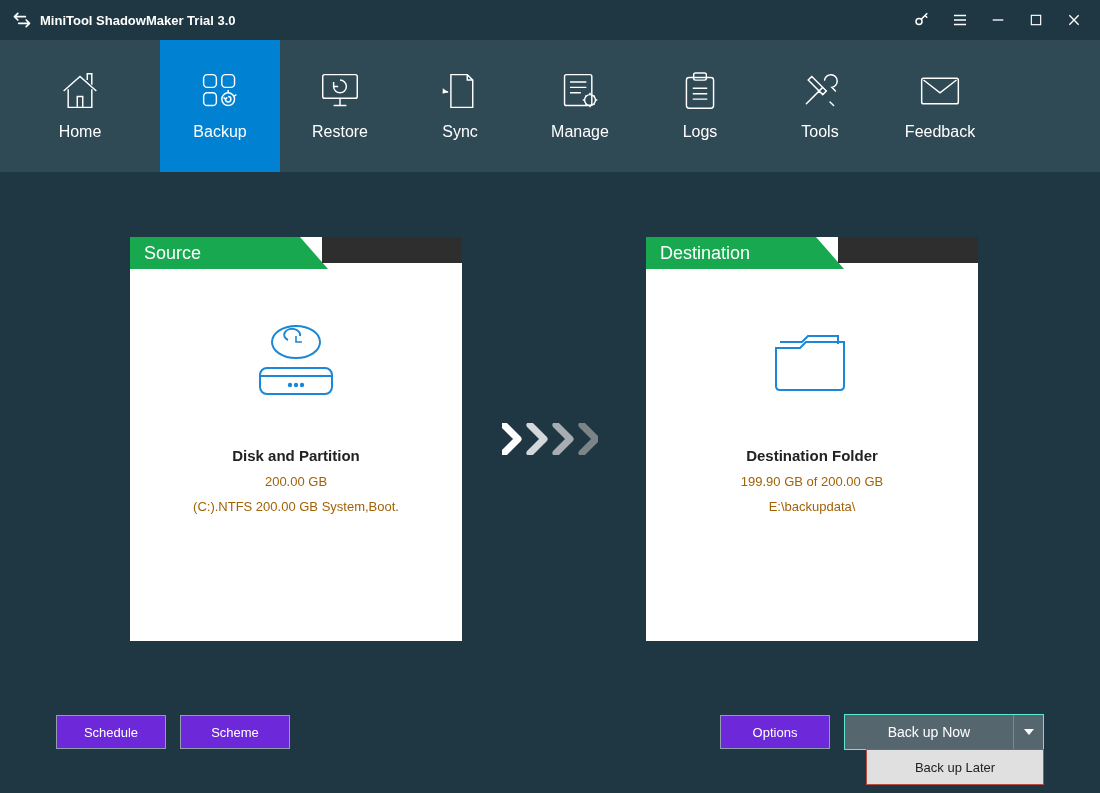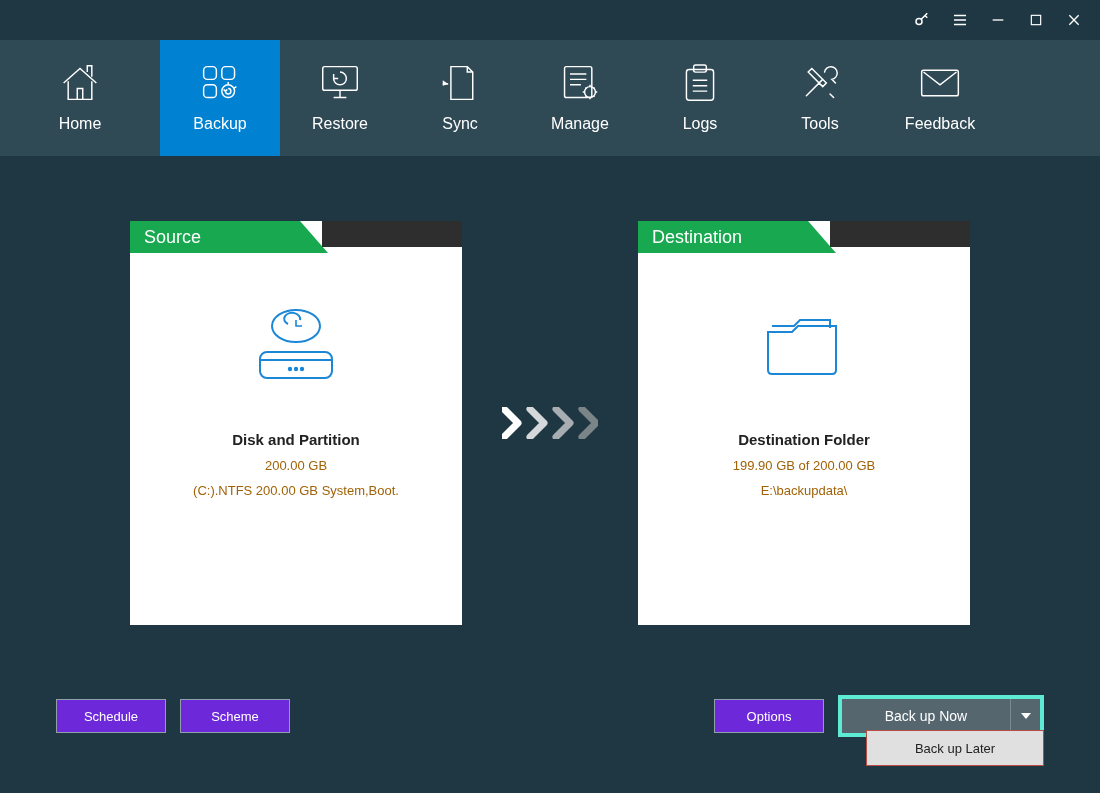--- a/index.html
+++ b/index.html
@@ -23,21 +23,21 @@
     .titlebar .title { font-size: 13px; font-weight: 600; color: #fff; }
     .titlebar .win-controls { margin-left: auto; display: flex; gap: 2px; }
     .win-btn {
       width: 36px; height: 32px;
       display: flex; align-items: center; justify-content: center;
       cursor: pointer;
     }
     .win-btn svg { stroke: #fff; }
 
     nav.topnav {
-      height: 116px;
+      height: 132px;
       background: #2f4955;
       display: flex;
     }
     nav.topnav .nav-item {
       width: 120px;
       display: flex;
       flex-direction: column;
       align-items: center;
       justify-content: center;
       gap: 12px;
@@ -61,20 +61,21 @@
     .card {
       width: 332px;
       height: 404px;
       background: #fff;
       color: #222;
       position: relative;
       display: flex;
       flex-direction: column;
       align-items: center;
       cursor: pointer;
+      margin-left: 8px;
     }
     .card-tab {
       position: absolute;
       top: 0; left: 0;
       width: 170px; height: 32px;
       background: #18a850;
       color: #fff;
       display: flex; align-items: center;
       padding-left: 14px;
       font-size: 18px;
@@ -132,21 +133,21 @@
       font-size: 13px;
       display: flex; align-items: center; justify-content: center;
       cursor: pointer;
     }
     .spacer { flex: 1; }
     .split-wrap {
       display: flex;
       position: relative;
     }
     .backup-now-box {
-      border: 4px solid #5eead4;
+      border: 1px solid #5eead4;
       display: flex;
     }
     .btn-primary {
       height: 34px;
       width: 168px;
       background: #55666f;
       color: #fff;
       font-size: 14px;
       display: flex; align-items: center; justify-content: center;
       cursor: pointer;
@@ -170,20 +171,26 @@
       height: 34px;
       display: flex; align-items: center; justify-content: center;
       font-size: 13px;
       cursor: pointer;
     }
   </style>
 </head>
 <body>
 
 <div class="titlebar">
+  <div class="logo">
+    <svg width="20" height="20" viewBox="0 0 24 24">
+      <path d="M7 4 L3 8 L7 12 M3 8 H16 M17 12 L21 16 L17 20 M21 16 H8" stroke="#fff" stroke-width="2" fill="none" stroke-linecap="round" stroke-linejoin="round"></path>
+    </svg>
+    <span class="title">MiniTool ShadowMaker Trial 3.0</span>
+  </div>
   <div class="win-controls">
     <div class="win-btn">
       <svg width="18" height="18" viewBox="0 0 24 24">
           <circle cx="8" cy="14" r="4" fill="none" stroke="#fff" stroke-width="2"></circle>
           <path d="M11 11 L19 3 M16 6 L19 9" stroke="#fff" stroke-width="2" fill="none"></path>
         </svg>
     </div>
     <div class="win-btn">
       <svg width="18" height="18" viewBox="0 0 24 24">
           <path d="M4 6 H20 M4 12 H20 M4 18 H20" stroke="#fff" stroke-width="2"></path>

